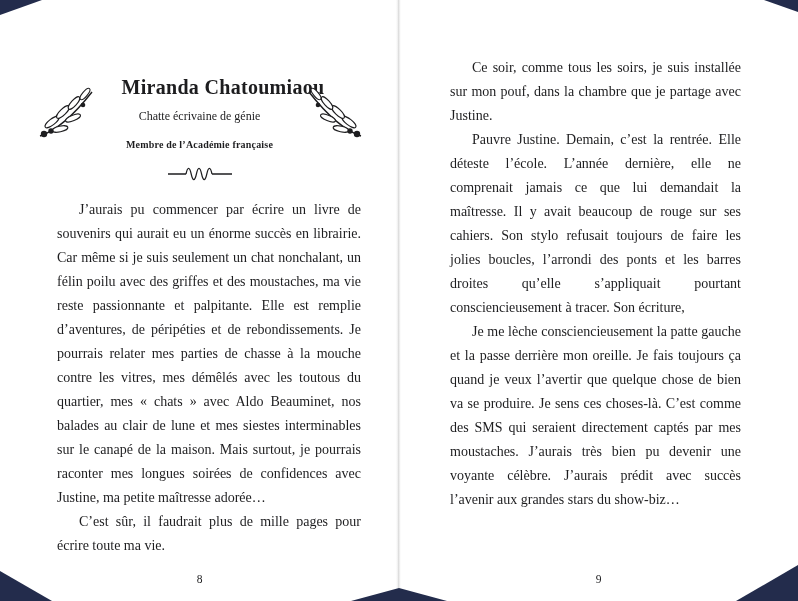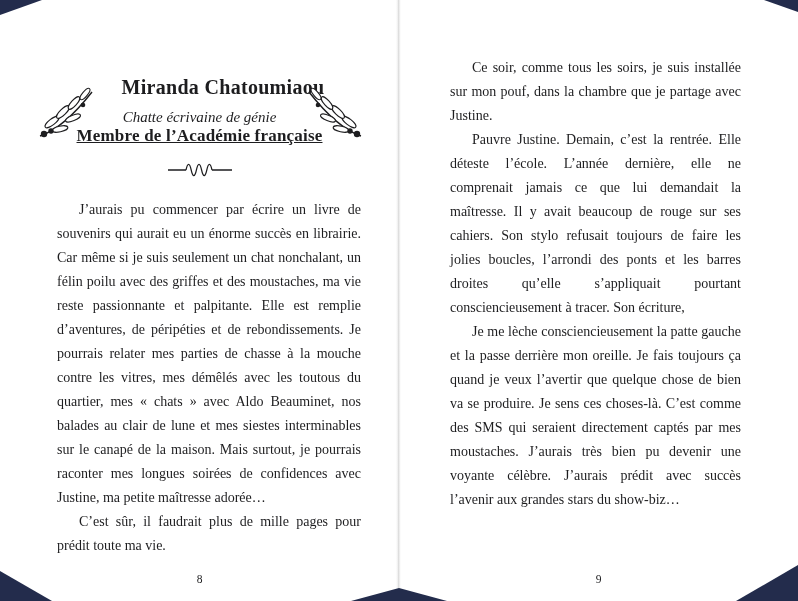--- a/index.html
+++ b/index.html
@@ -51,29 +51,27 @@
   }
   .title {
     margin-top: 76px;
     font-size: 20px;
     font-weight: bold;
     letter-spacing: 0.3px;
     padding-left: 47px;
   }
   .subtitle {
     margin-top: 10px;
-    font-style: italic;
-    font-size: 15px;
+    font-size: 12px;
   }
   .membership {
-    margin-top: 0;
-    font-size: 17px;
+    margin-top: 15px;
+    font-size: 10px;
     font-weight: bold;
     letter-spacing: 0.2px;
-    text-decoration: underline;
   }
   .divider-orn {
     display: inline-block;
     margin-top: 15px;
   }
   .branch {
     position: absolute;
     top: 84px;
   }
   .branch.bleft  { left: 36px; }
@@ -149,21 +147,21 @@
 
       <svg class="divider-orn" width="68" height="18" viewBox="0 0 68 18" aria-hidden="true">
         <path d="M2 9 H20" stroke="currentColor" stroke-width="1.5"></path>
         <path d="M20 9 c1.6 -7.5 3.6 -7.5 5.2 0 c1.6 7.5 3.6 7.5 5.2 0 c1.6 -7.5 3.6 -7.5 5.2 0 c1.6 7.5 3.6 7.5 5.2 0 c1.6 -7.5 3.6 -7.5 5.2 0" stroke="currentColor" stroke-width="1.2" fill="none"></path>
         <path d="M46 9 H66" stroke="currentColor" stroke-width="1.5"></path>
       </svg>
     </div>
 
     <div class="body-text">
       <p>J’aurais pu commencer par écrire un livre de souvenirs qui aurait eu un énorme succès en librairie. Car même si je suis seulement un chat nonchalant, un félin poilu avec des griffes et des moustaches, ma vie reste passionnante et palpitante. Elle est remplie d’aventures, de péripéties et de rebondissements. Je pourrais relater mes parties de chasse à la mouche contre les vitres, mes démêlés avec les toutous du quartier, mes « chats » avec Aldo Beauminet, nos balades au clair de lune et mes siestes interminables sur le canapé de la maison. Mais surtout, je pourrais raconter mes longues soirées de confidences avec Justine, ma petite maîtresse adorée…</p>
-      <p>C’est sûr, il faudrait plus de mille pages pour prédit toute ma vie.</p>
+      <p>C’est sûr, il faudrait plus de mille pages pour écrire toute ma vie.</p>
     </div>
 
     <div class="pagenum">8</div>
   </section>
 
   <section class="page right">
     <div class="body-text">
       <p>Ce soir, comme tous les soirs, je suis installée sur mon pouf, dans la chambre que je partage avec Justine.</p>
       <p>Pauvre Justine. Demain, c’est la rentrée. Elle déteste l’école. L’année dernière, elle ne comprenait jamais ce que lui demandait la maîtresse. Il y avait beaucoup de rouge sur ses cahiers. Son stylo refusait toujours de faire les jolies boucles, l’arrondi des ponts et les barres droites qu’elle s’appliquait pourtant consciencieusement à tracer. Son écriture,</p>
       <p>Je me lèche consciencieusement la patte gauche et la passe derrière mon oreille. Je fais toujours ça quand je veux l’avertir que quelque chose de bien va se produire. Je sens ces choses-là. C’est comme des SMS qui seraient directement captés par mes moustaches. J’aurais très bien pu devenir une voyante célèbre. J’aurais prédit avec succès l’avenir aux grandes stars du show-biz…</p>

